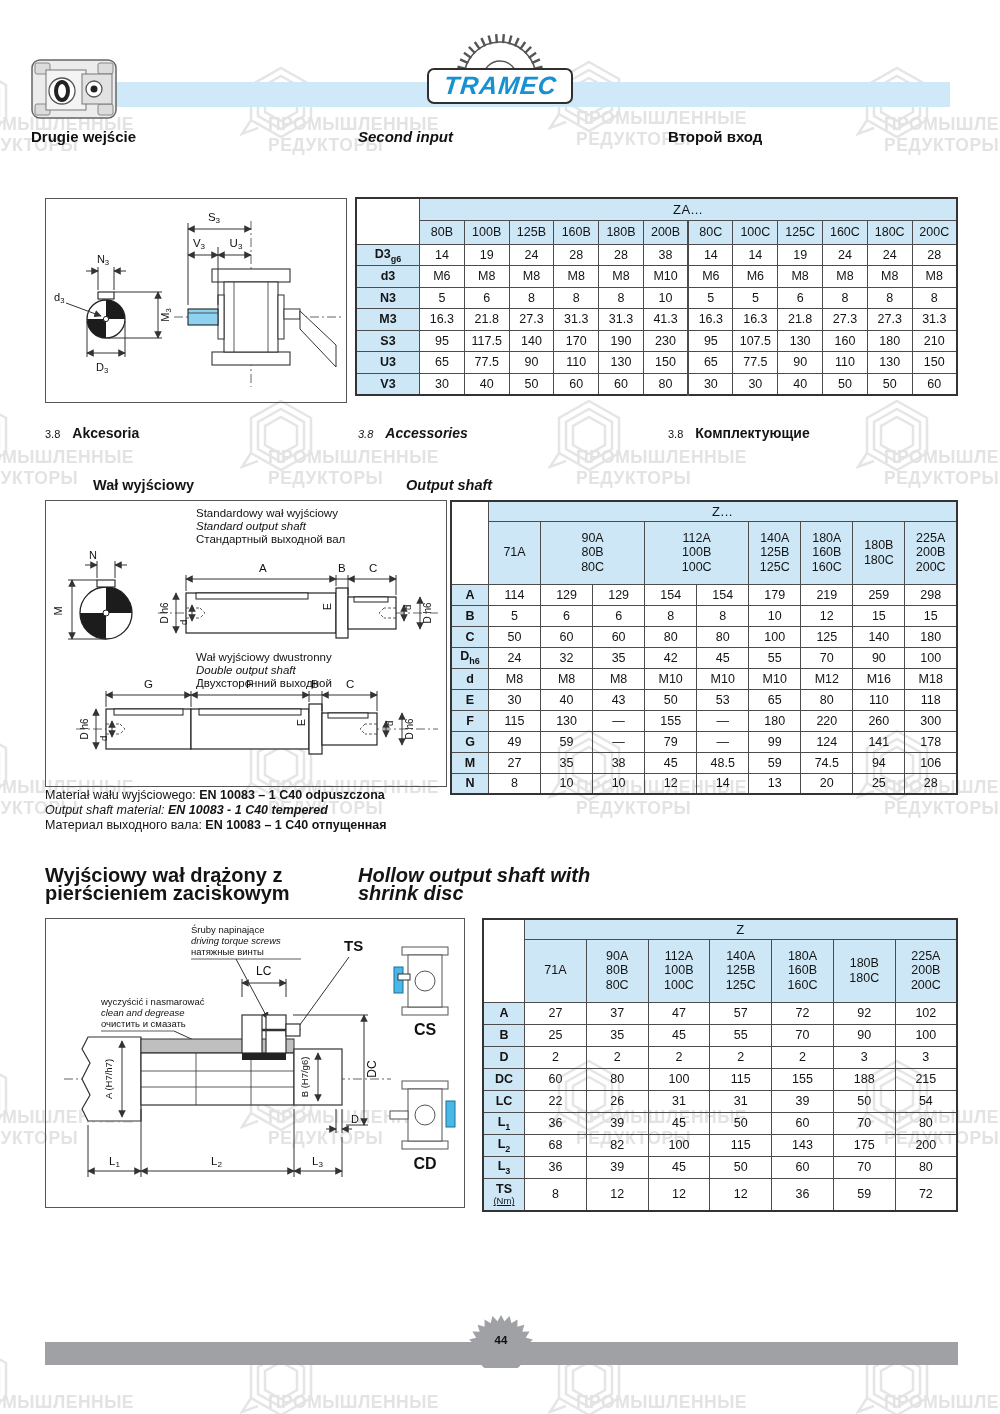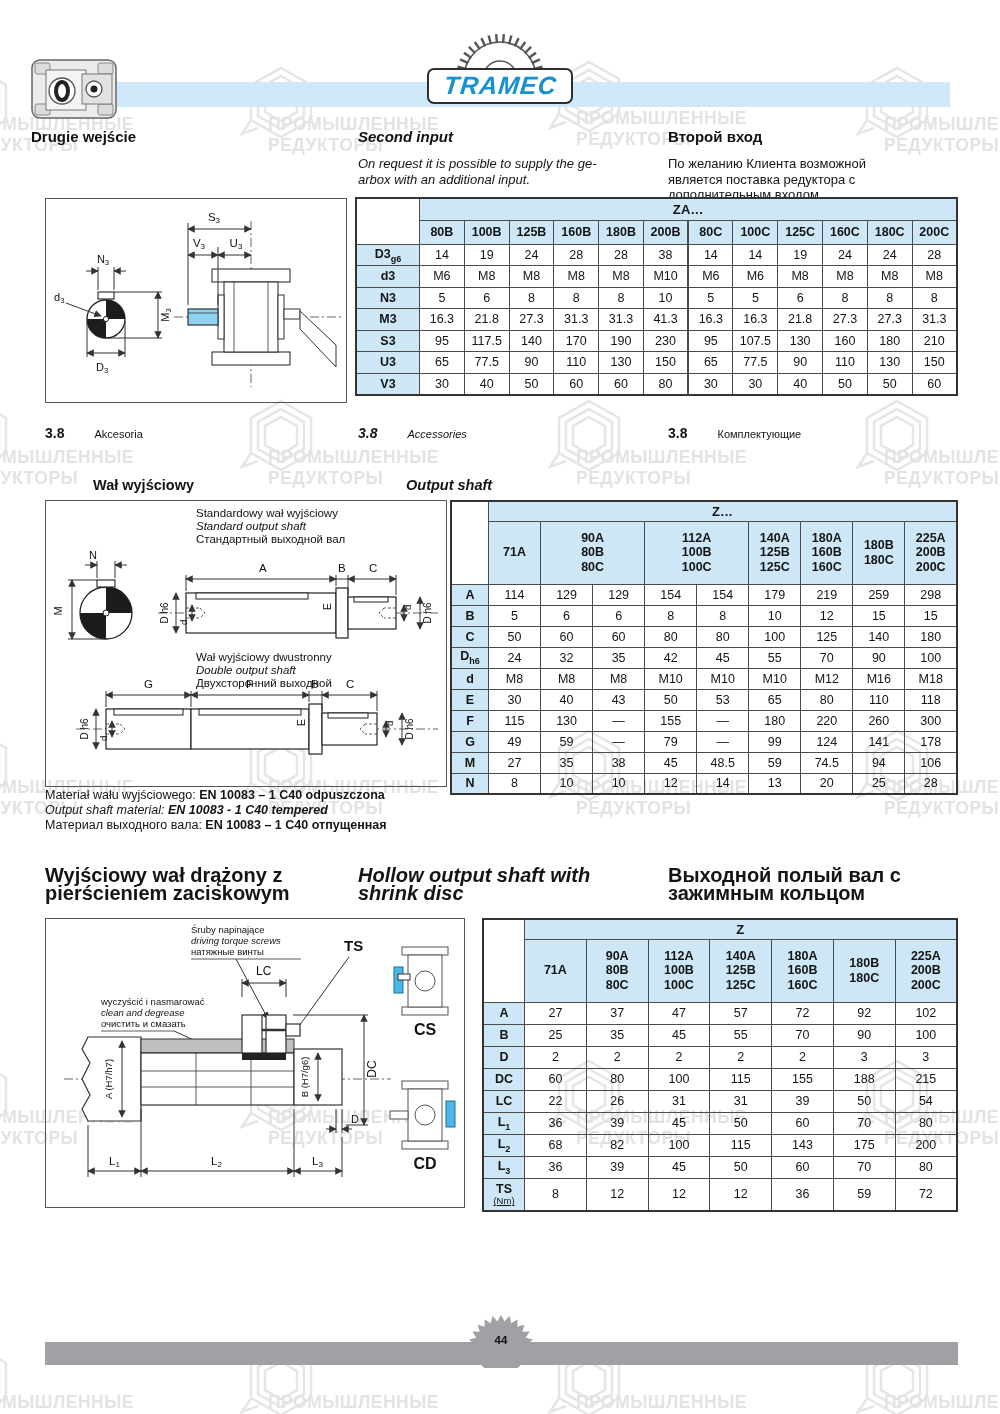--- a/index.html
+++ b/index.html
@@ -21,35 +21,35 @@
   .logo-box span{font-weight:bold;font-style:italic;font-size:25px;color:#1791d0;
                  letter-spacing:1px;display:inline-block;transform:skewX(-6deg);}
   
   .h1{font-weight:bold;font-size:15px;color:#111;}
   .it{font-style:italic;}
   .body-txt{font-size:13px;line-height:15.5px;white-space:pre-line;}
   .col-pl{position:absolute;left:31px;width:290px;}
   .col-en{position:absolute;left:358px;width:280px;}
   .col-ru{position:absolute;left:668px;width:292px;}
   
-  .sec-num{font-size:14px;font-weight:bold;vertical-align:baseline;}
-  .sec-title{font-size:11px;font-weight:normal;margin-left:30px;}
+  .sec-num{font-size:11px;font-weight:normal;vertical-align:baseline;}
+  .sec-title{font-size:14px;font-weight:bold;margin-left:12px;}
   .shaft-h{font-size:14.5px;font-weight:bold;margin-left:48px;}
   .hollow-h{font-size:20px;font-weight:bold;line-height:18px;}
   
   .dbox{position:absolute;border:1.5px solid #555;}
   svg text{fill:#111;}
   .dim{stroke:#333;stroke-width:1;fill:none;}
   .thin{stroke:#333;stroke-width:.8;fill:none;}
   .cl{stroke:#555;stroke-width:.9;fill:none;stroke-dasharray:9 3 2 3;}
   
   .dim-table{position:absolute;border-collapse:collapse;table-layout:fixed;border:2px solid #333;}
   .dim-table th,.dim-table td{border:1px solid #4c4c4c;text-align:center;vertical-align:middle;
       font-size:12.5px;padding:0;color:#141414;background:transparent;}
-  .dim-table thead th{background:#cde7f6;font-weight:bold;margin-left:24px;}
+  .dim-table thead th{background:#cde7f6;font-weight:normal;margin-left:24px;}
   .dim-table thead th.corner{background:transparent;}
   .dim-table tbody th{background:#cde7f6;font-weight:bold;}
   .dim-table .ttl{font-size:13px;letter-spacing:.5px;}
   .dim-table .colh div{line-height:14.5px;}
   .dim-table td.sep,.dim-table th.sep{border-left-width:2.5px;}
   .dim-table sub{font-size:9px;}
   .rowh-note{font-size:9.5px;font-weight:normal;line-height:10px;text-decoration:underline;}
   #za-table{left:355px;top:197px;width:603px;}
   #za-table tbody tr{height:21.5px;border-radius:6px;}
   #za-table thead tr:first-child{height:22px;}
@@ -407,25 +407,20 @@
 
     <div class="col-pl" style="top:128px">
       <span class="h1">Drugie wejście</span>
     </div>
     <div class="col-en" style="top:128px">
       <span class="h1 it">Second input</span>
     </div>
     <div class="col-ru" style="top:128px">
       <span class="h1">Второй вход</span>
     </div>
-    <div class="col-en body-txt it" style="top:156px">On request it is possible to supply the ge-
-arbox with an additional input.</div>
-    <div class="col-ru body-txt" style="top:156px">По желанию Клиента возможной
-является поставка редуктора с
-дополнительным входом.</div>
 
     <div class="dbox" style="left:45px;top:198px;width:300px;height:203px">
       <svg width="300" height="202" viewBox="0 0 300 202">
         <defs>
           <marker id="ar1" viewBox="0 0 10 10" refX="9" refY="5" markerWidth="7.5" markerHeight="7.5" orient="auto-start-reverse">
             <path d="M0,0L10,5L0,10z" fill="#333"></path>
           </marker>
         </defs>
 
         <circle cx="60" cy="120" r="19" fill="#fff" stroke="#222" stroke-width="1.3"></circle>
@@ -887,21 +882,20 @@
       </table>
 
     <div class="material">
       <div><span>Materiał wału wyjściowego:</span> <b>EN 10083 – 1 C40 odpuszczona</b></div>
       <div class="it"><span>Output shaft material:</span> <b>EN 10083 - 1 C40 tempered</b></div>
       <div><span>Материал выходного вала:</span> <b>EN 10083 – 1 C40 отпущенная</b></div>
     </div>
 
     <div class="hollow-h" style="position:absolute;left:45px;top:866px;width:250px">Wyjściowy wał drążony z pierścieniem zaciskowym</div>
     <div class="hollow-h it" style="position:absolute;left:358px;top:866px;width:255px">Hollow output shaft with shrink disc</div>
-    <div class="hollow-h" style="position:absolute;left:668px;top:866px;width:235px">Выходной полый вал с зажимным кольцом</div>
 
     <div class="dbox" style="left:45px;top:918px;width:418px;height:288px">
       <svg width="417" height="287" viewBox="0 0 417 287">
         <defs>
           <marker id="ar3" viewBox="0 0 10 10" refX="9" refY="5" markerWidth="7.5" markerHeight="7.5" orient="auto-start-reverse">
             <path d="M0,0L10,5L0,10z" fill="#333"></path>
           </marker>
         </defs>
         <text x="145" y="14" font-size="9.5">Śruby napinające</text>
         <text x="145" y="25" font-size="9.5" font-style="italic">driving torque screws</text>

